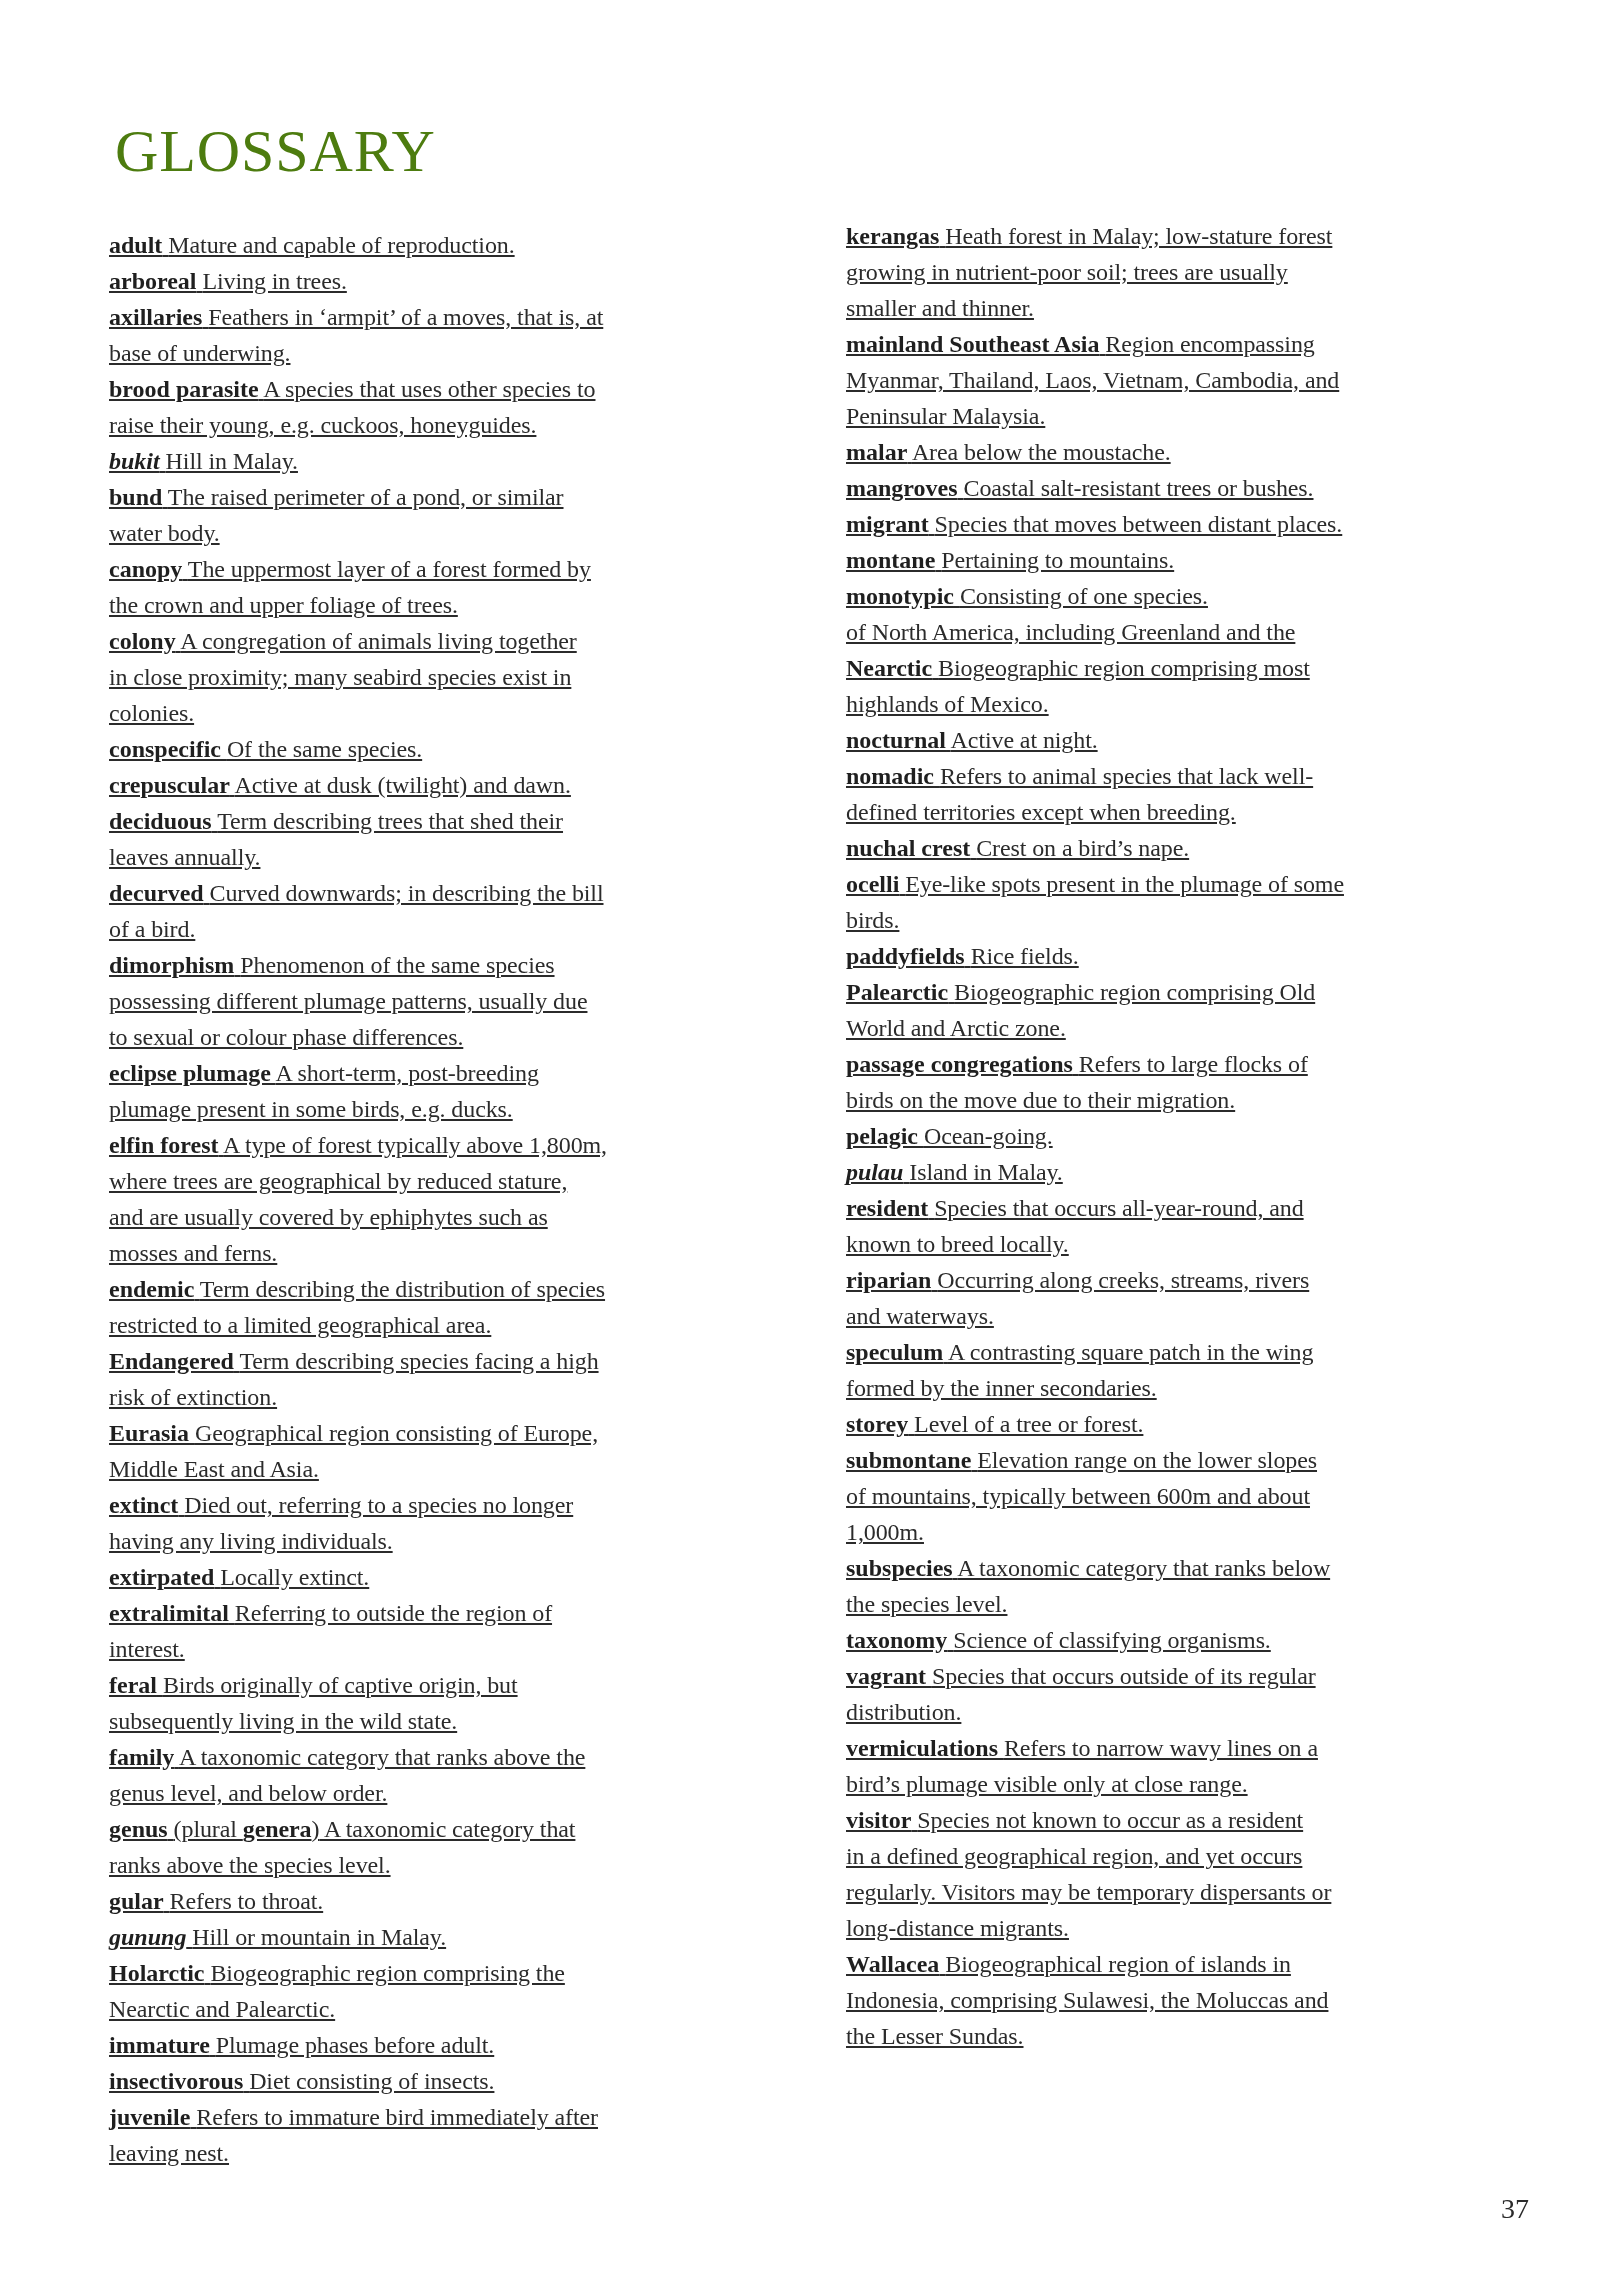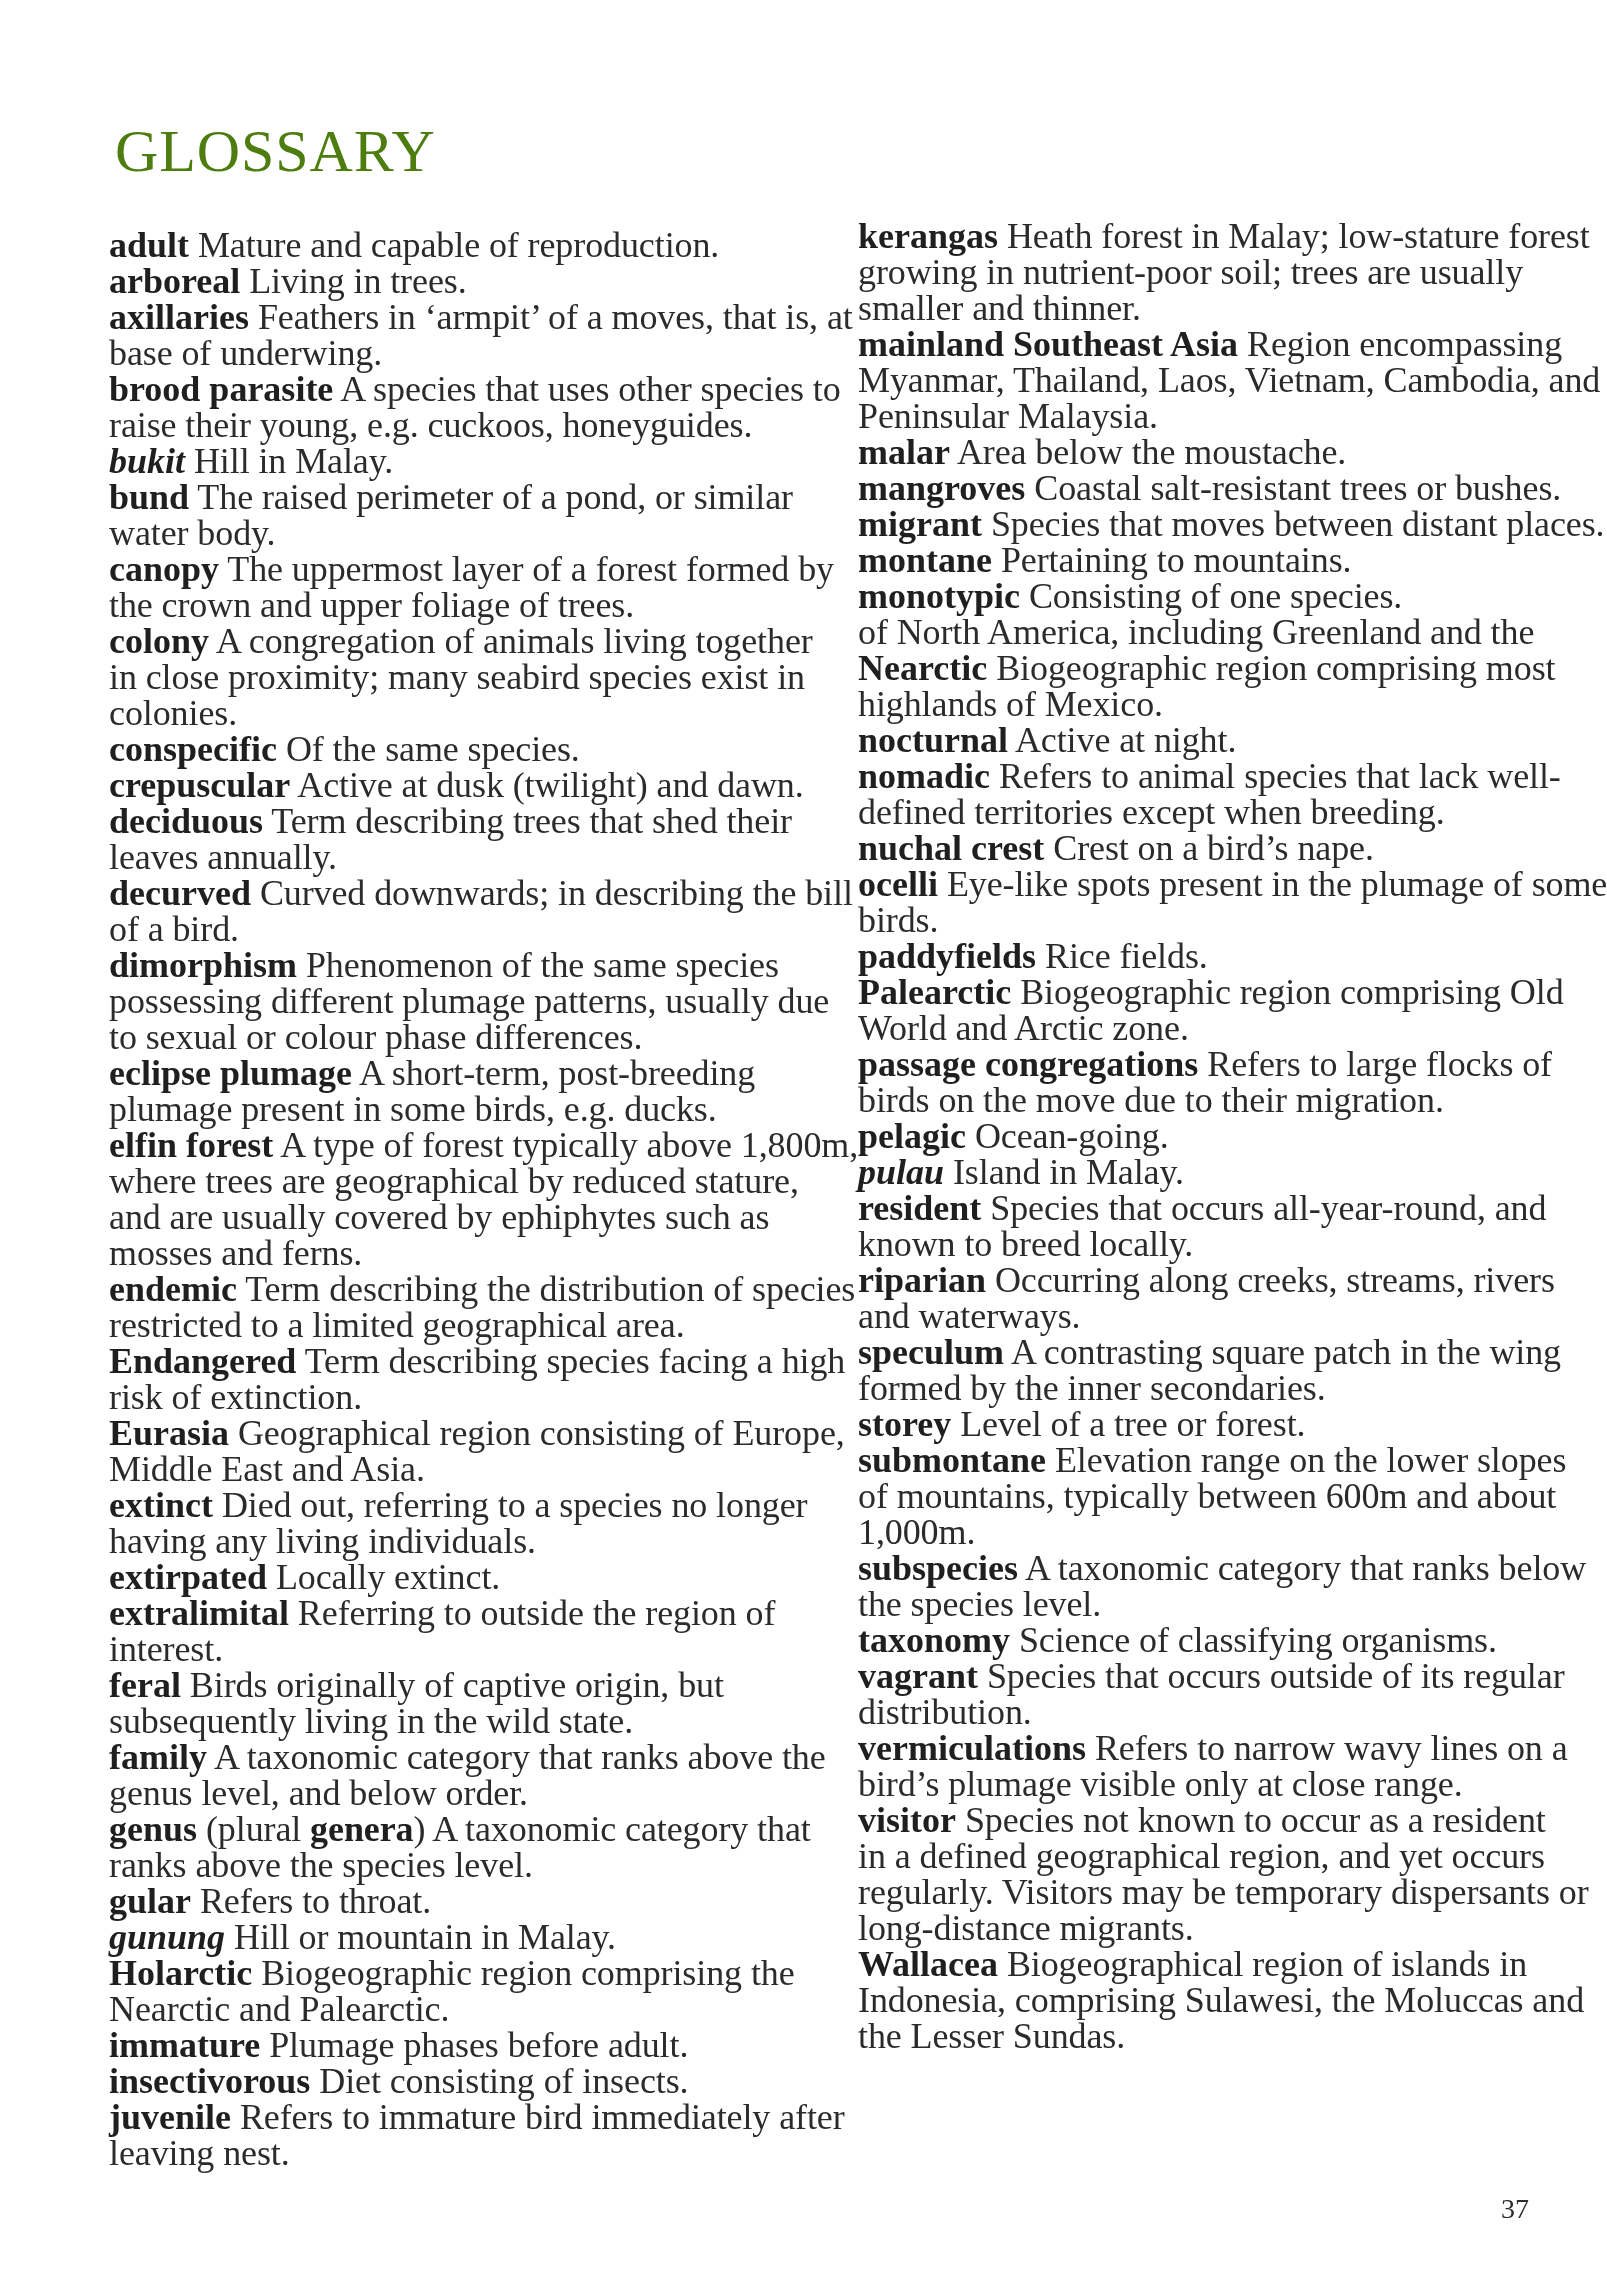--- a/index.html
+++ b/index.html
@@ -13,25 +13,26 @@
   .page-title {
     position: absolute; left: 107px; top: 110px;
     font-family: "Liberation Serif", "DejaVu Serif", serif;
     font-weight: normal; font-size: 60px; line-height: 66px;
     letter-spacing: 0.9px;
     color: #4d7c0f;
     margin: 8px;
   }
   .column {
     position: absolute; width: 681px;
-    font-size: 36px; line-height: 36px;
+    font-size: 24px; line-height: 36px;
     letter-spacing: -0.1px;
+    text-decoration: underline;
   }
   .col-left { left: 109px; top: 227px; }
-  .col-right { left: 846px; top: 218px; margin-left: 12px; }
+  .col-right { left: 846px; top: 218px; }
   .entry { margin: 0; }
   .line { display: block; white-space: nowrap; }
   .term { font-weight: bold; color: #1f1f1f; letter-spacing: 0; }
   .term.italic { font-style: italic; }
   .inline-bold { font-weight: bold; color: #1f1f1f; }
   .page-number {
     position: absolute; left: 1501px; top: 2179px;
     font-size: 28px; line-height: 32px; color: #2b2b2b; margin-top: 14px;
   }
 </style>

